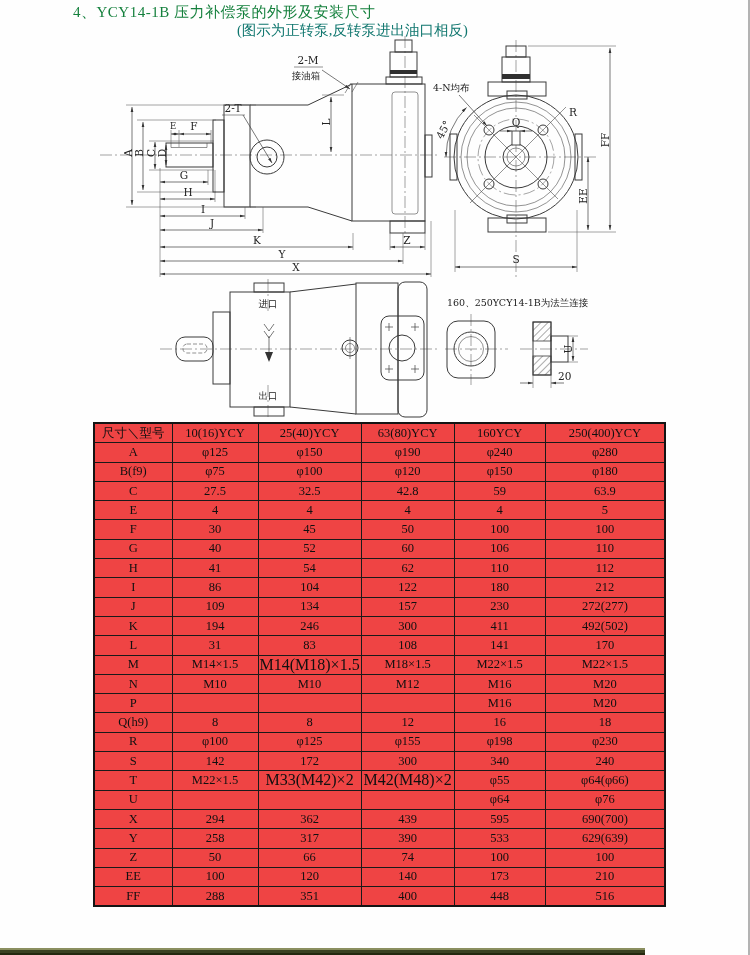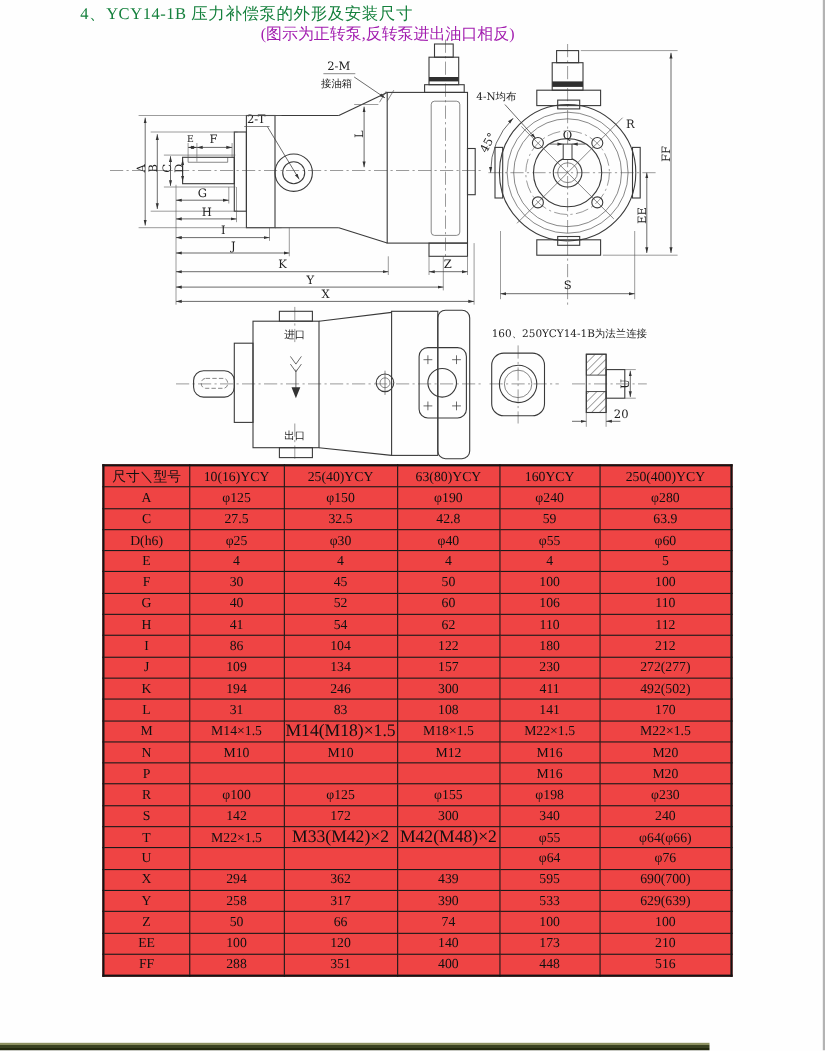--- a/index.html
+++ b/index.html
@@ -1,19 +1,19 @@
 <!DOCTYPE html>
 <html><head>
 <meta charset="utf-8">
 <style>
   html,body{margin:0;padding:0}
   body{width:750px;height:955px;position:relative;background:#fefefe;overflow:hidden;
        font-family:"Liberation Serif","DejaVu Serif",serif;color:#111}
   .title{position:absolute;left:73px;top:3px;font-size:15px;letter-spacing:.5px;color:#15803d}
-  .subtitle{position:absolute;left:237px;top:21px;font-size:14.5px;color:#a21caf}
+  .subtitle{position:absolute;left:237px;top:21px;font-size:14.5px;color:#0f766e}
   svg{position:absolute;left:0;top:0}
   svg text{font-family:"DejaVu Serif","Liberation Serif",serif;fill:#222;font-size:10.5px}
   svg text.cjk{font-size:9.5px}
   svg text.sm{font-size:8.5px}
   .ol{stroke:#3a3a3a;stroke-width:1;fill:none}
   .thin{stroke:#4a4a4a;stroke-width:.6;fill:none}
   .dim{stroke:#3f3f3f;stroke-width:.7;fill:none}
   .ext{stroke:#5a5a5a;stroke-width:.55;fill:none}
   .cl{stroke:#666;stroke-width:.6;fill:none;stroke-dasharray:12 3 2 3}
   .dk{fill:#2f2f2f;stroke:none}
@@ -291,36 +291,36 @@
   <tbody>
       <tr data-name="table-row">
         <td data-name="row-label">A</td>
         <td data-name="dimension-cell">φ125</td>
         <td data-name="dimension-cell">φ150</td>
         <td data-name="dimension-cell">φ190</td>
         <td data-name="dimension-cell">φ240</td>
         <td data-name="dimension-cell">φ280</td>
       </tr>
       <tr data-name="table-row">
+        <td data-name="row-label">B(f9)</td>
+        <td data-name="dimension-cell">φ75</td>
+        <td data-name="dimension-cell">φ100</td>
+        <td data-name="dimension-cell">φ120</td>
+        <td data-name="dimension-cell">φ150</td>
+        <td data-name="dimension-cell">φ180</td>
+      </tr>
+      <tr data-name="table-row">
         <td data-name="row-label">C</td>
         <td data-name="dimension-cell">27.5</td>
         <td data-name="dimension-cell">32.5</td>
         <td data-name="dimension-cell">42.8</td>
         <td data-name="dimension-cell">59</td>
         <td data-name="dimension-cell">63.9</td>
       </tr>
       <tr data-name="table-row">
-        <td data-name="row-label">D(h6)</td>
-        <td data-name="dimension-cell">φ25</td>
-        <td data-name="dimension-cell">φ30</td>
-        <td data-name="dimension-cell">φ40</td>
-        <td data-name="dimension-cell">φ55</td>
-        <td data-name="dimension-cell">φ60</td>
-      </tr>
-      <tr data-name="table-row">
         <td data-name="row-label">E</td>
         <td data-name="dimension-cell">4</td>
         <td data-name="dimension-cell">4</td>
         <td data-name="dimension-cell">4</td>
         <td data-name="dimension-cell">4</td>
         <td data-name="dimension-cell">5</td>
       </tr>
       <tr data-name="table-row">
         <td data-name="row-label">F</td>
         <td data-name="dimension-cell">30</td>
@@ -395,20 +395,28 @@
       </tr>
       <tr data-name="table-row">
         <td data-name="row-label">P</td>
         <td data-name="dimension-cell"></td>
         <td data-name="dimension-cell"></td>
         <td data-name="dimension-cell"></td>
         <td data-name="dimension-cell">M16</td>
         <td data-name="dimension-cell">M20</td>
       </tr>
       <tr data-name="table-row">
+        <td data-name="row-label">Q(h9)</td>
+        <td data-name="dimension-cell">8</td>
+        <td data-name="dimension-cell">8</td>
+        <td data-name="dimension-cell">12</td>
+        <td data-name="dimension-cell">16</td>
+        <td data-name="dimension-cell">18</td>
+      </tr>
+      <tr data-name="table-row">
         <td data-name="row-label">R</td>
         <td data-name="dimension-cell">φ100</td>
         <td data-name="dimension-cell">φ125</td>
         <td data-name="dimension-cell">φ155</td>
         <td data-name="dimension-cell">φ198</td>
         <td data-name="dimension-cell">φ230</td>
       </tr>
       <tr data-name="table-row">
         <td data-name="row-label">S</td>
         <td data-name="dimension-cell">142</td>

